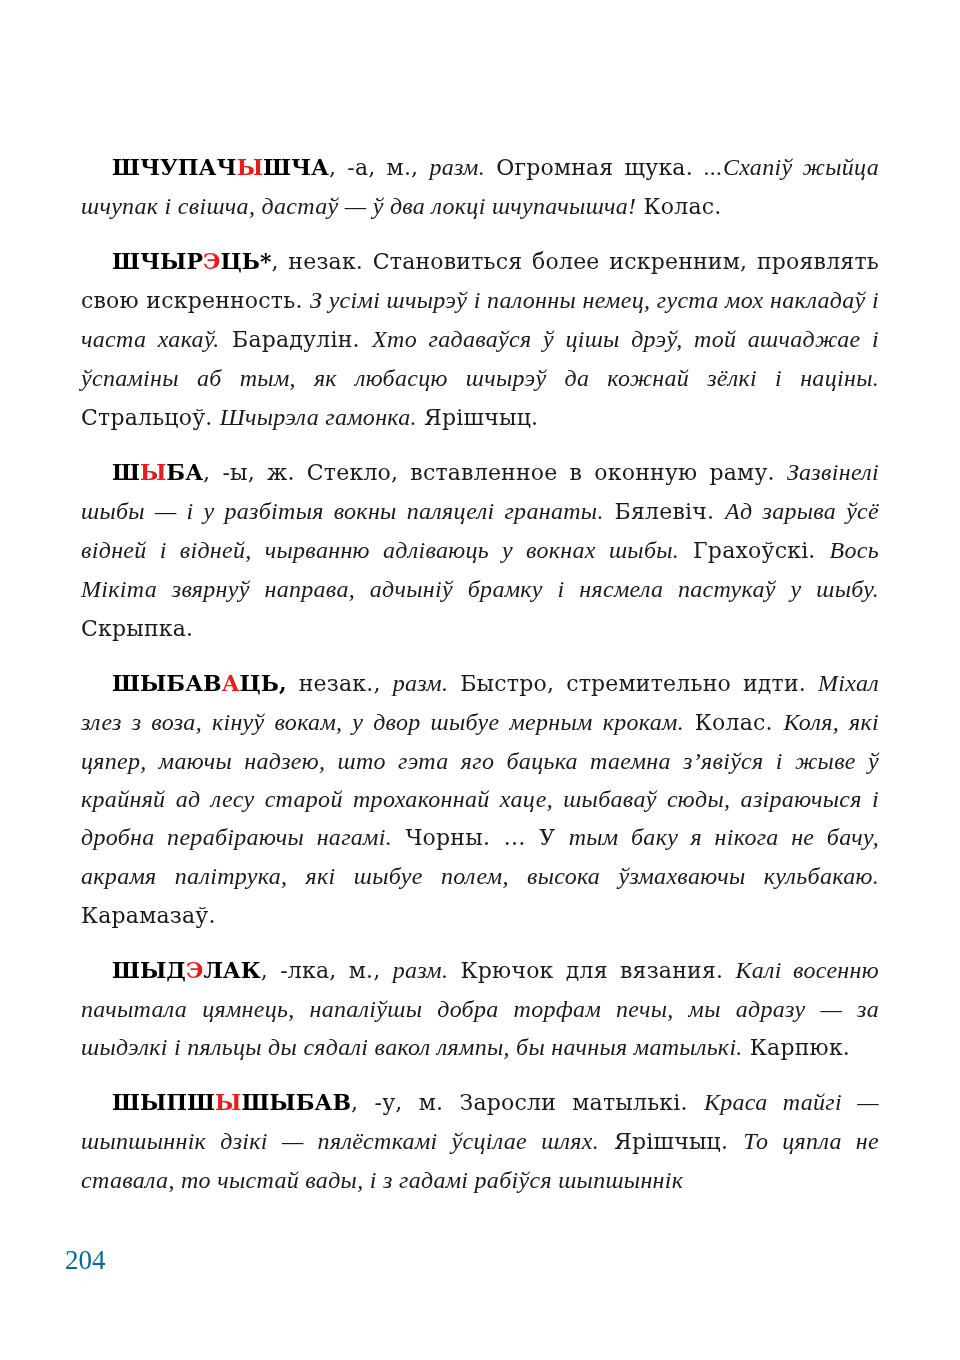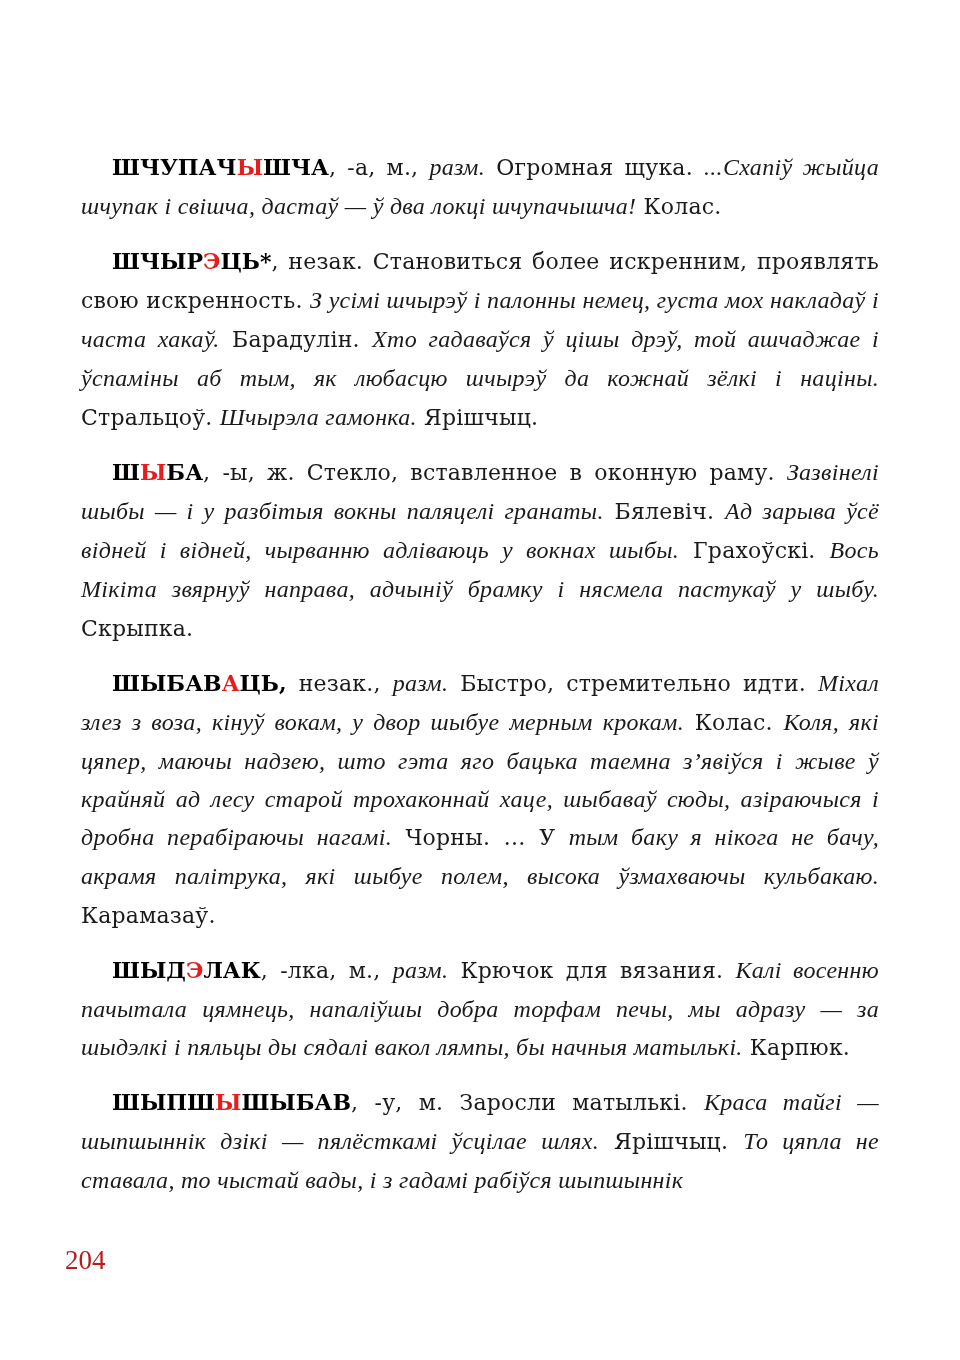--- a/index.html
+++ b/index.html
@@ -52,21 +52,21 @@
     .src {
       font-family: "DejaVu Serif", serif;
       font-size: 22px;
     }
     .page-number {
       position: absolute;
       left: 65px;
       top: 1245px;
       font-family: "Liberation Serif", serif;
       font-size: 27px;
-      color: #b91c1c;
+      color: #0369a1;
     }
   </style>
 </head>
 <body>
 
 <div class="page">
 
   <p class="entry">
     <span class="hw"><span>ШЧУПАЧ</span><span class="stress">Ы</span><span>ШЧА</span></span><span class="rm">, </span><span class="rm">-а, м., </span><span class="it">разм.</span><span class="rm"> Огромная щука. </span><span class="it">...Схапіў жыйца шчупак і свішча, дастаў — ў два локці шчупачышча!</span><span class="src"> Колас.</span>
   </p>

